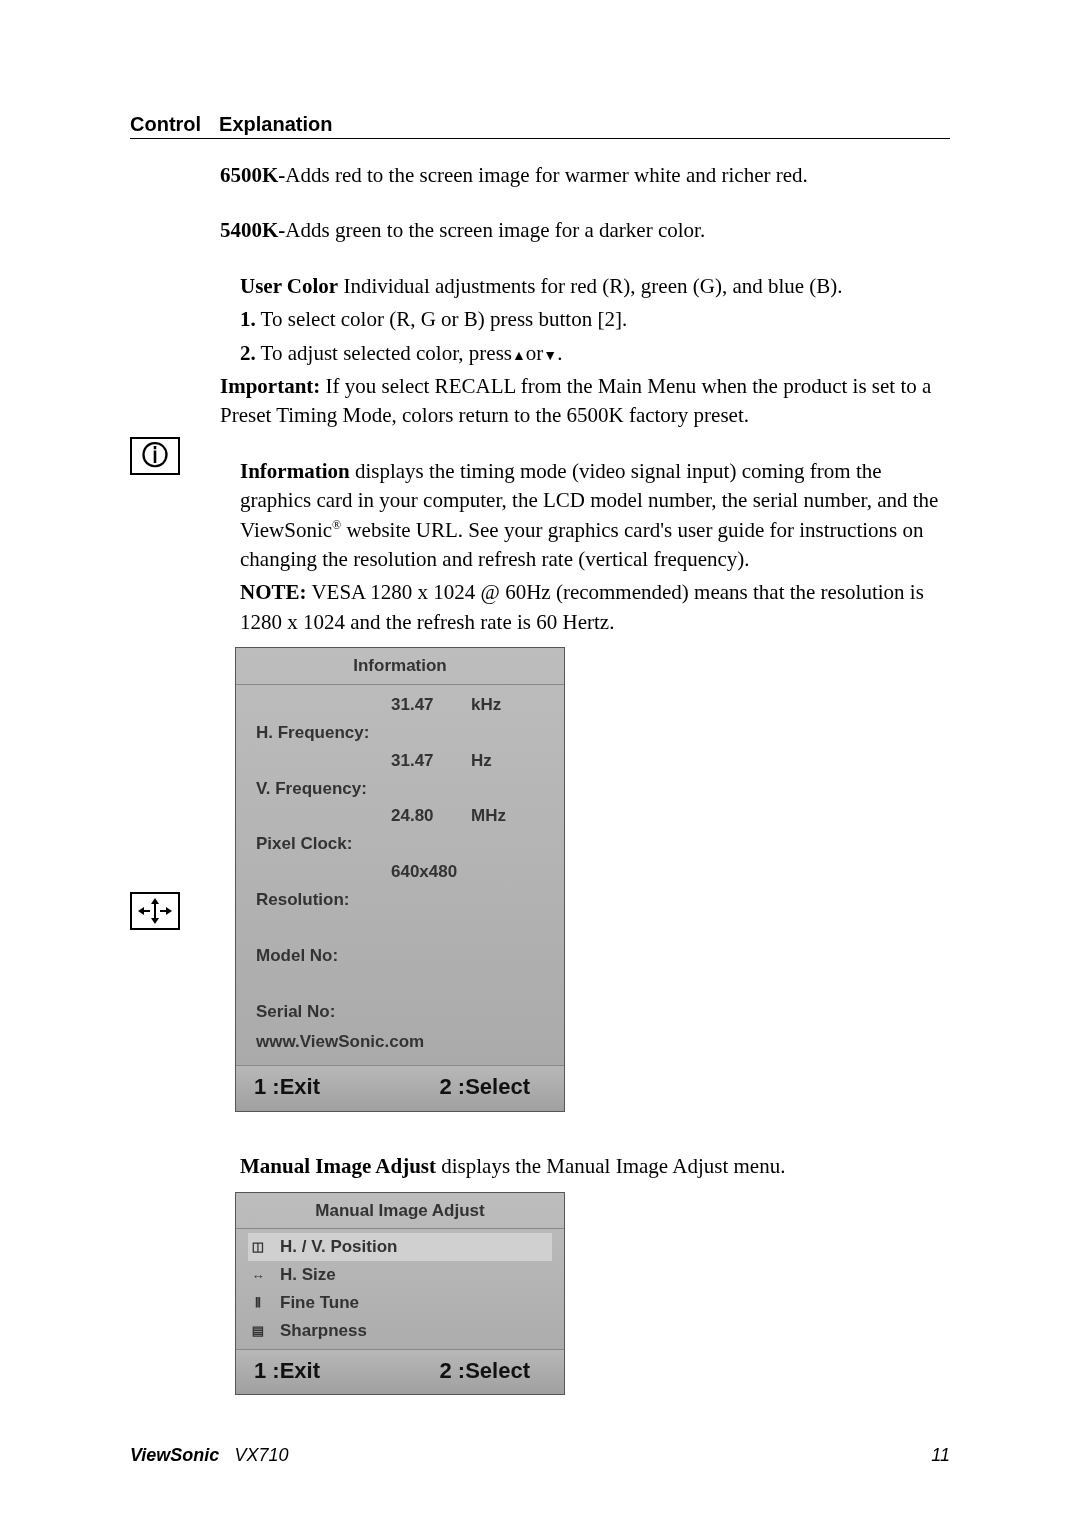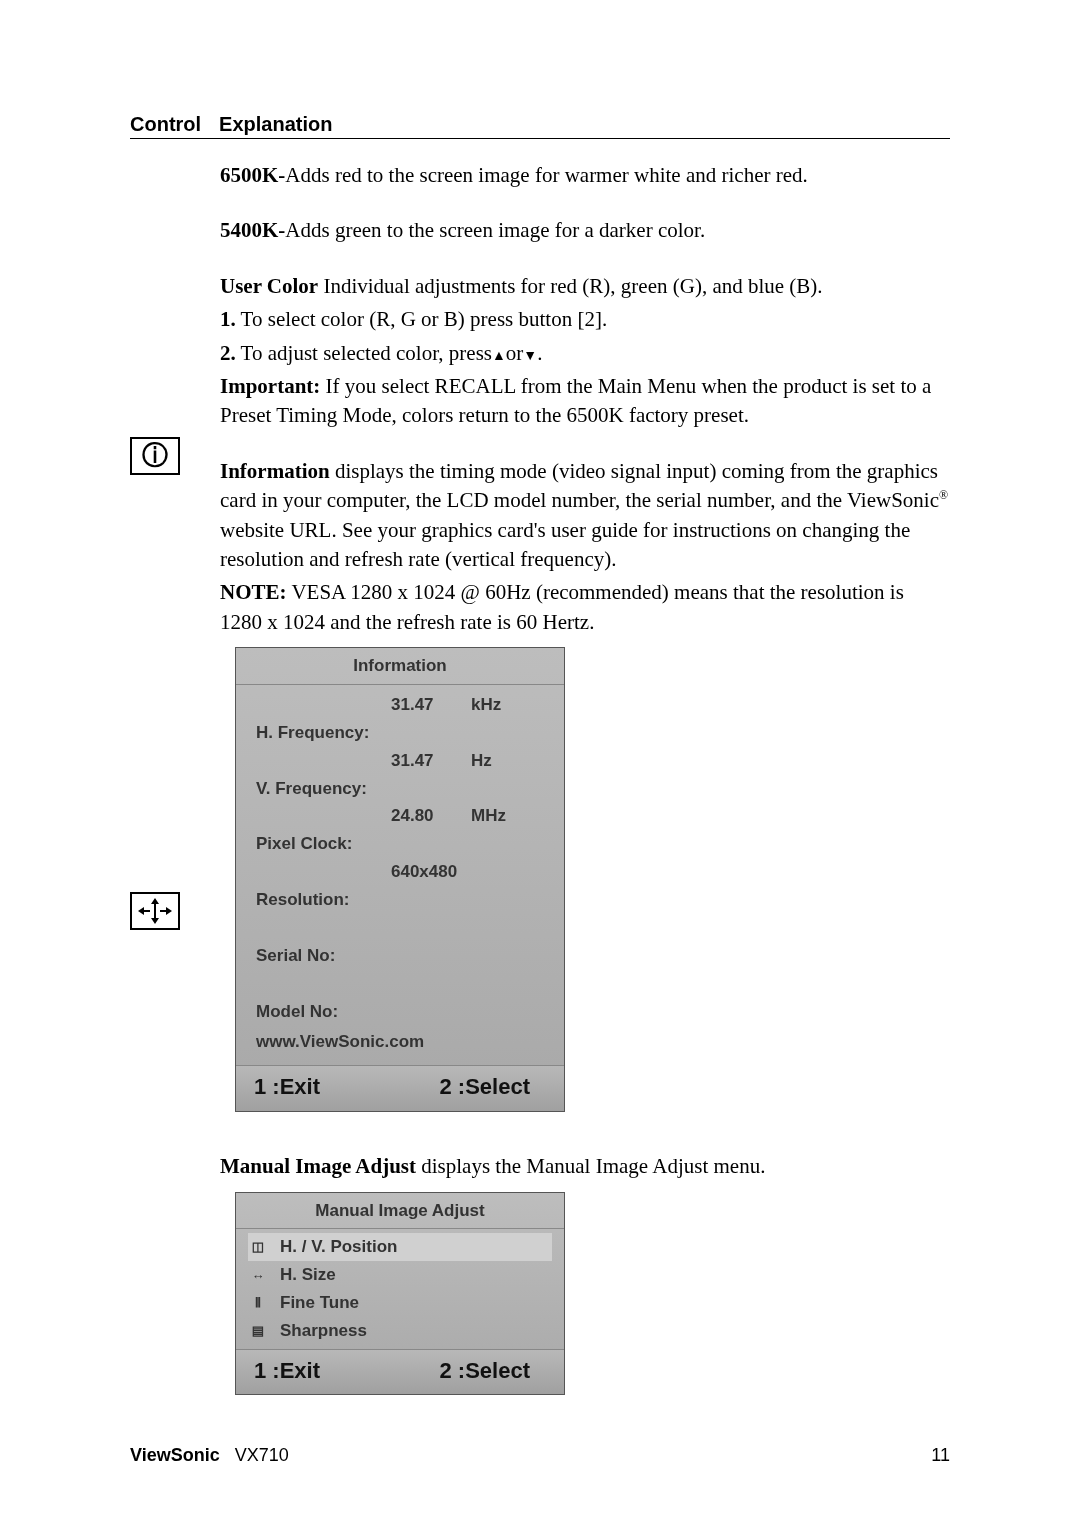--- a/index.html
+++ b/index.html
@@ -23,21 +23,21 @@
   }
   .hr {
     border: none;
     border-top: 1.5px solid #000;
     margin-bottom: 22px;
   }
   .main-col {
     margin-left: 90px;
   }
   .para { margin-bottom: 26px; }
-  .para-tight { margin-bottom: 4px; }
+  .para-tight { margin-bottom: 4px; margin-left: 20px; }
   .bold { font-weight: bold; }
   .icon-box {
     position: absolute;
     left: 130px;
     width: 50px;
     height: 38px;
     border: 2px solid #000;
     display: flex;
     align-items: center;
     justify-content: center;
@@ -92,20 +92,21 @@
   }
   .page-footer {
     position: absolute;
     left: 130px;
     right: 130px;
     bottom: 60px;
     display: flex;
     justify-content: space-between;
     font-family: Arial, Helvetica, sans-serif;
     font-size: 18px;
+    font-style: italic;
   }
   .page-footer .brand { font-weight: bold; }
   .tri-up::before { content: "▲"; font-size: 14px; }
   .tri-down::before { content: "▼"; font-size: 14px; }
   .reg { font-size: 12px; vertical-align: super; }
 </style>
 </head>
 <body>
 
 <div class="header-row">
@@ -166,25 +167,25 @@
         <span class="osd-label">Pixel Clock:</span>
         <span class="osd-val">24.80</span>
         <span class="osd-unit">MHz</span>
       </div>
       <div class="osd-row">
         <span class="osd-label">Resolution:</span>
         <span class="osd-val">640x480</span>
         <span class="osd-unit"></span>
       </div>
       <div class="osd-row">
+        <span class="osd-label">Model No:</span>
+        <span class="osd-val"></span>
+      </div>
+      <div class="osd-row">
         <span class="osd-label">Serial No:</span>
-        <span class="osd-val"></span>
-      </div>
-      <div class="osd-row">
-        <span class="osd-label">Model No:</span>
         <span class="osd-val"></span>
       </div>
       <div class="osd-url">www.ViewSonic.com</div>
     </div>
     <div class="osd-footer">
       <span>1 :Exit</span>
       <span>2 :Select</span>
     </div>
   </div>
 </div>

